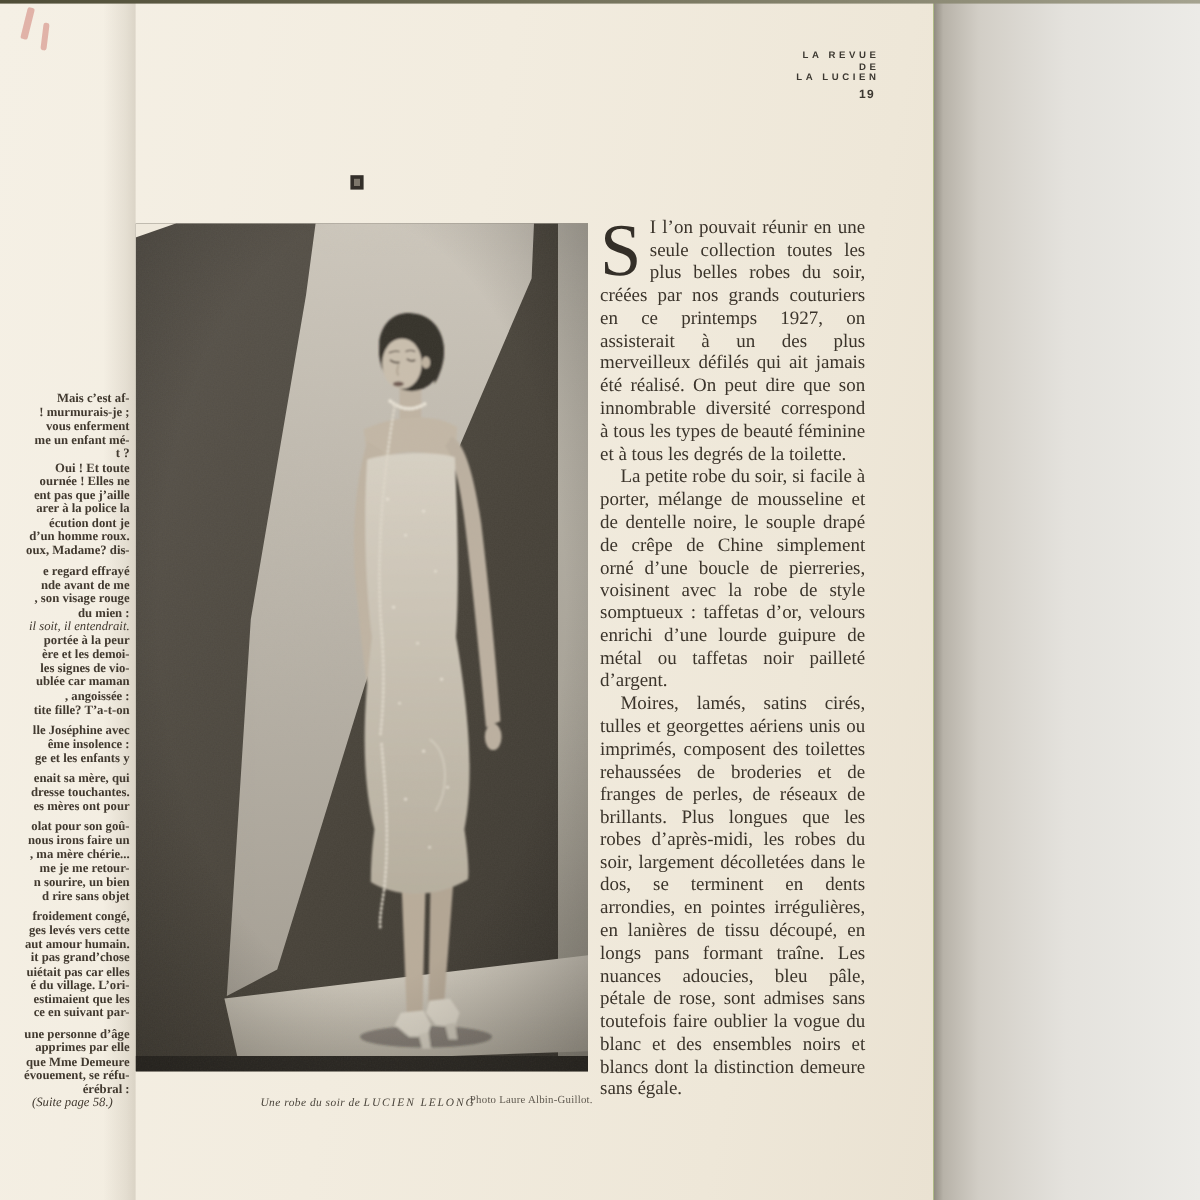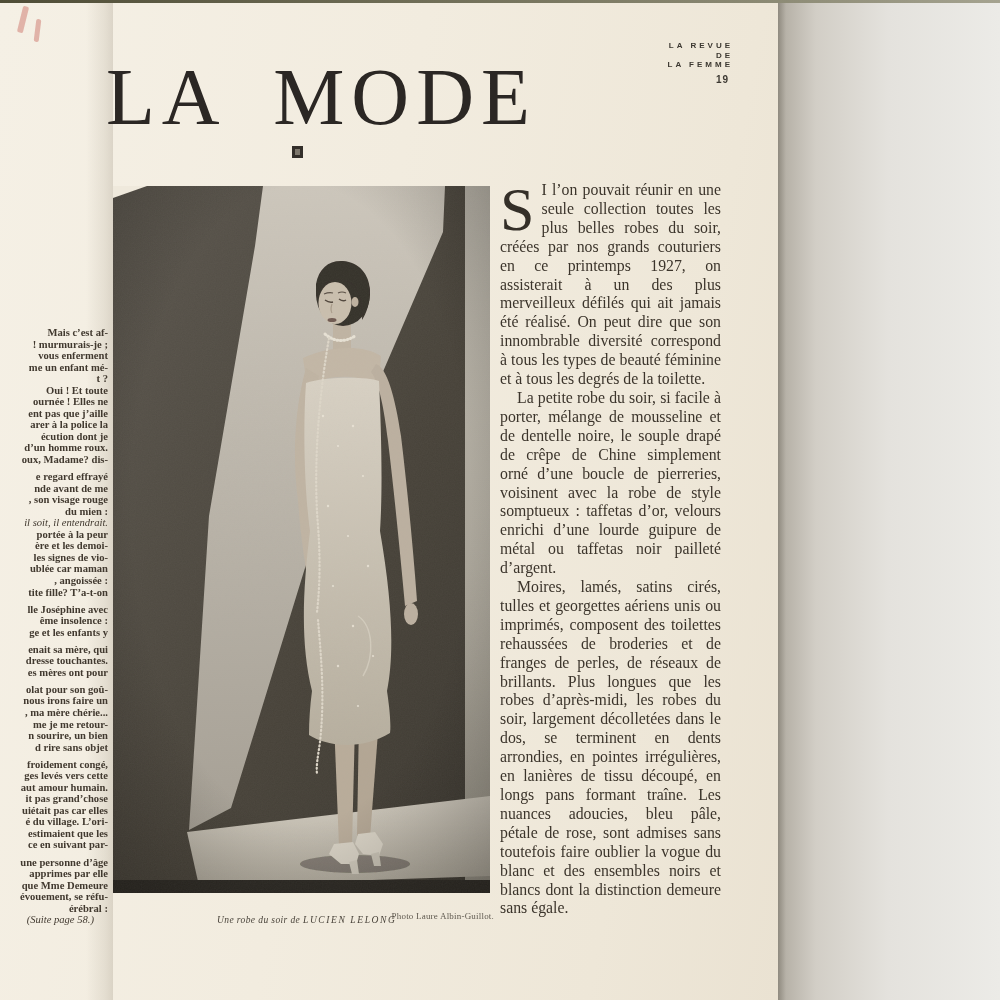--- a/index.html
+++ b/index.html
@@ -68,25 +68,24 @@
   <div class="outside"></div>
   <div class="gutter-shade"></div>
   <div class="top-edge"></div>
 
   <div class="red-mark rm1"></div>
   <div class="red-mark rm2"></div>
 
   <div class="mag-header">
     <span>LA REVUE</span><br>
     <span>DE</span><br>
-    <span>LA FEMME</span>
+    <span>LA LUCIEN</span>
     <span class="pageno">19</span>
   </div>
 
-  <div class="title">LA MODE</div>
   <div class="ornament"></div>
 
   <div class="left-col" id="left-col">
       <div class="lc-line">Mais c’est af-</div>
       <div class="lc-line">! murmurais-je ;</div>
       <div class="lc-line">vous enferment</div>
       <div class="lc-line">me un enfant mé-</div>
       <div class="lc-line">t ?</div>
       <div class="lc-line">Oui ! Et toute</div>
       <div class="lc-line">ournée ! Elles ne</div>

